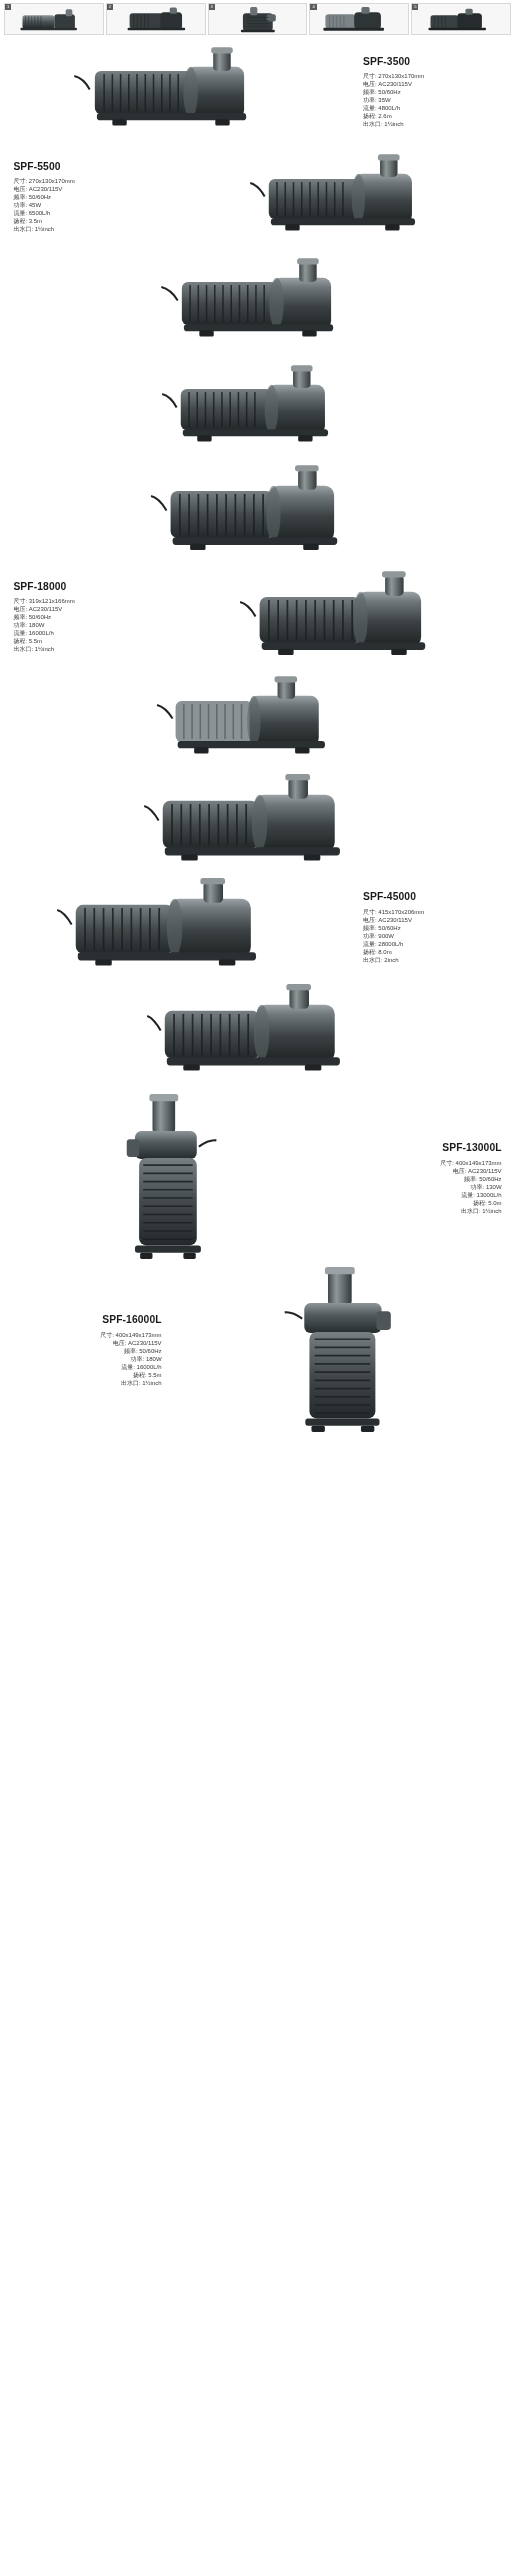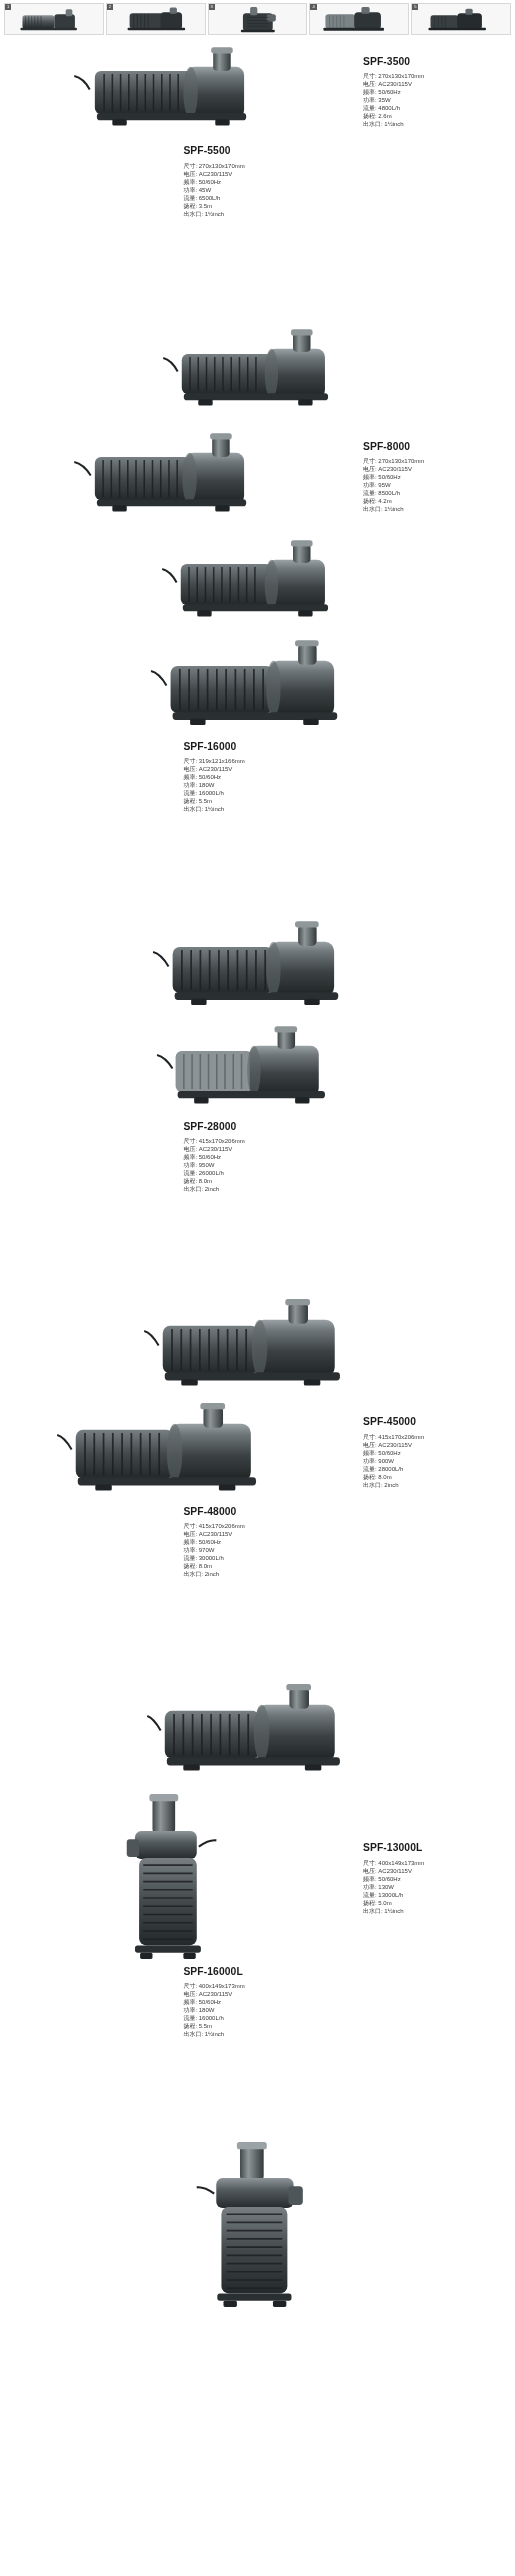--- a/index.html
+++ b/index.html
@@ -55,21 +55,21 @@
     position: relative;
     width: 100%;
     padding: 0 0 2.1px 0;
   }
   .row-inner {
     position: relative;
     display: flex;
     align-items: center;
     width: 100%;
   }
-  .row.left .row-inner { flex-direction: column; }
+  .row.left .row-inner { flex-direction: row; }
   .row.right .row-inner { flex-direction: row-reverse; }
 
   .text-col {
     width: 175px;
     flex: 0 0 175px;
     padding: 0 13.4px;
   }
   .img-col {
     flex: 1 1 auto;
     display: flex;
@@ -99,21 +99,21 @@
   }
 
   
   .pump {
     position: relative;
     display: block;
   }
   svg { display: block; }
 
   
-  .row.vertical .row-inner { align-items: center; }
+  .row.vertical .row-inner { align-items: center; text-align: right; }
   .row.vertical .img-col { justify-content: center; }
 
   .spacer { height: 7.2px; }
 </style>
 </head>
 <body>
 
 <div class="page">
 
   <div class="thumb-strip">
@@ -319,32 +319,20 @@
           <rect x="84" y="154" width="28" height="12" rx="3" fill="#1f2325"></rect>
           <rect x="278" y="154" width="28" height="12" rx="3" fill="#1f2325"></rect>
           <path d="M44 100 q-12 -22 -28 -26" stroke="#1f2325" stroke-width="4" fill="none"></path>
         </svg>
       </div>
     </div>
   </div>
 
   <div class="row right">
     <div class="row-inner">
-      <div class="text-col">
-        <div class="model">SPF-8000</div>
-        <ul class="specs">
-          <li>尺寸: 270x130x170mm</li>
-          <li>电压: AC230/115V</li>
-          <li>频率: 50/60Hz</li>
-          <li>功率: 95W</li>
-          <li>流量: 8500L/h</li>
-          <li>扬程: 4.2m</li>
-          <li>出水口: 1½inch</li>
-        </ul>
-      </div>
       <div class="img-col">
         <svg class="pump" width="211" height="103" viewBox="0 0 410 200">
           <rect x="58" y="62" width="186" height="84" rx="12" fill="url(#cageGrad)"></rect>
           <g stroke="#1c2022" stroke-width="3" opacity="0.85">
             <line x1="74" y1="68" x2="74" y2="140"></line>
               <line x1="90" y1="68" x2="90" y2="140"></line>
             <line x1="106" y1="68" x2="106" y2="140"></line>
               <line x1="122" y1="68" x2="122" y2="140"></line>
             <line x1="138" y1="68" x2="138" y2="140"></line>
               <line x1="154" y1="68" x2="154" y2="140"></line>
@@ -421,21 +409,21 @@
           <rect x="298" y="161" width="30" height="12" rx="3" fill="#1f2325"></rect>
           <path d="M32 96 q-14 -24 -30 -28" stroke="#1f2325" stroke-width="4" fill="none"></path>
         </svg>
       </div>
     </div>
   </div>
 
   <div class="row left">
     <div class="row-inner">
       <div class="text-col">
-        <div class="model">SPF-16000</div>
+        <div class="model">SPF-18000</div>
         <ul class="specs">
           <li>尺寸: 319x121x166mm</li>
           <li>电压: AC230/115V</li>
           <li>频率: 50/60Hz</li>
           <li>功率: 180W</li>
           <li>流量: 16000L/h</li>
           <li>扬程: 5.5m</li>
           <li>出水口: 1½inch</li>
         </ul>
       </div>
@@ -490,32 +478,20 @@
           <rect x="76" y="148" width="28" height="12" rx="3" fill="#1f2325"></rect>
           <rect x="272" y="148" width="28" height="12" rx="3" fill="#1f2325"></rect>
           <path d="M34 92 q-14 -22 -30 -26" stroke="#1f2325" stroke-width="4" fill="none"></path>
         </svg>
       </div>
     </div>
   </div>
 
   <div class="row left">
     <div class="row-inner">
-      <div class="text-col">
-        <div class="model">SPF-28000</div>
-        <ul class="specs">
-          <li>尺寸: 415x170x206mm</li>
-          <li>电压: AC230/115V</li>
-          <li>频率: 50/60Hz</li>
-          <li>功率: 950W</li>
-          <li>流量: 26000L/h</li>
-          <li>扬程: 8.0m</li>
-          <li>出水口: 2inch</li>
-        </ul>
-      </div>
       <div class="img-col">
         <svg class="pump" width="227" height="103" viewBox="0 0 440 200">
           <rect x="36" y="58" width="186" height="92" rx="14" fill="url(#cageGrad)"></rect>
           <g stroke="#1c2022" stroke-width="3.4" opacity="0.85">
             <line x1="54" y1="64" x2="54" y2="144"></line>
               <line x1="72" y1="64" x2="72" y2="144"></line>
             <line x1="90" y1="64" x2="90" y2="144"></line>
               <line x1="108" y1="64" x2="108" y2="144"></line>
             <line x1="126" y1="64" x2="126" y2="144"></line>
               <line x1="144" y1="64" x2="144" y2="144"></line>
@@ -572,32 +548,20 @@
           <rect x="74" y="162" width="32" height="12" rx="3" fill="#1f2325"></rect>
           <rect x="314" y="162" width="32" height="12" rx="3" fill="#1f2325"></rect>
           <path d="M28 94 q-14 -24 -28 -28" stroke="#1f2325" stroke-width="4" fill="none"></path>
         </svg>
       </div>
     </div>
   </div>
 
   <div class="row left">
     <div class="row-inner">
-      <div class="text-col">
-        <div class="model">SPF-48000</div>
-        <ul class="specs">
-          <li>尺寸: 415x170x206mm</li>
-          <li>电压: AC230/115V</li>
-          <li>频率: 50/60Hz</li>
-          <li>功率: 970W</li>
-          <li>流量: 30000L/h</li>
-          <li>扬程: 8.0m</li>
-          <li>出水口: 2inch</li>
-        </ul>
-      </div>
       <div class="img-col">
         <svg class="pump" width="222" height="103" viewBox="0 0 430 200">
           <rect x="34" y="58" width="184" height="92" rx="14" fill="url(#cageGrad)"></rect>
           <g stroke="#1c2022" stroke-width="3.4" opacity="0.85">
             <line x1="52" y1="64" x2="52" y2="144"></line>
               <line x1="70" y1="64" x2="70" y2="144"></line>
             <line x1="88" y1="64" x2="88" y2="144"></line>
               <line x1="106" y1="64" x2="106" y2="144"></line>
             <line x1="124" y1="64" x2="124" y2="144"></line>
               <line x1="142" y1="64" x2="142" y2="144"></line>

